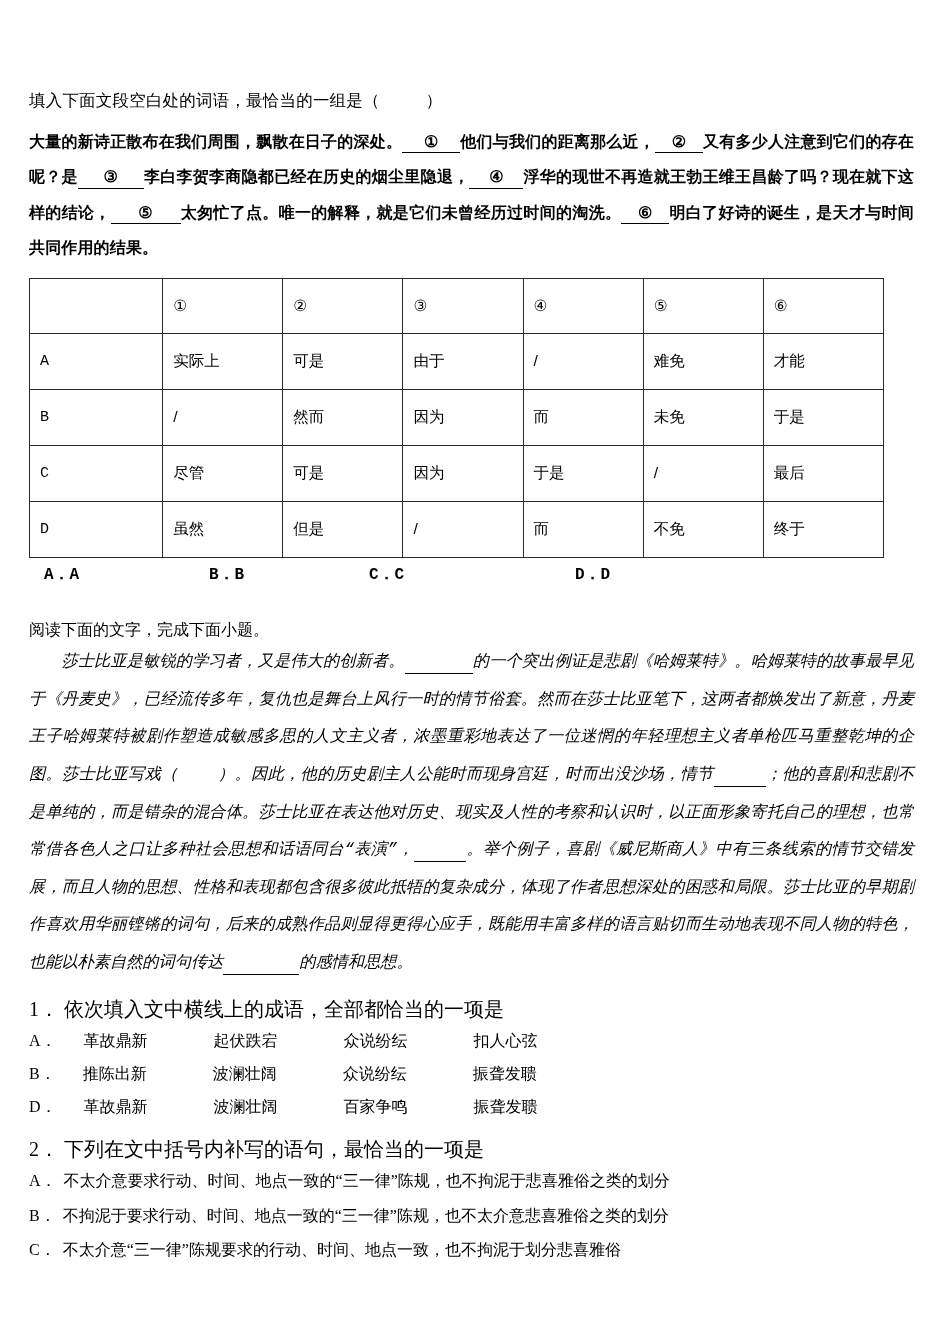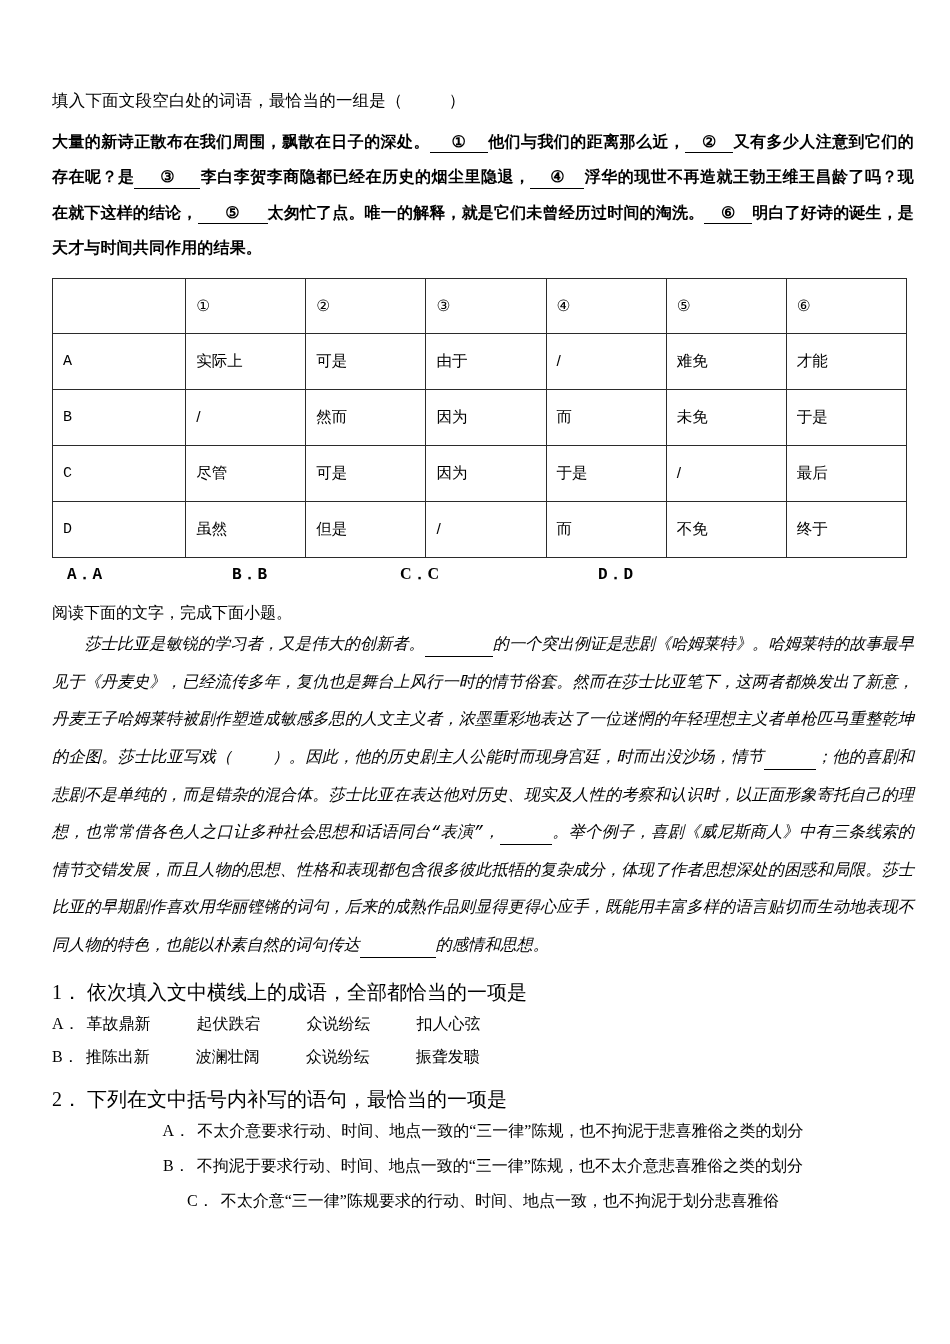--- a/index.html
+++ b/index.html
@@ -12,21 +12,21 @@
     height: 1344px;
     font-family: "Liberation Serif", "DejaVu Serif", serif;
     color: #000000;
     overflow: hidden;
   }
   .page {
     position: relative;
     width: 950px;
     height: 1232px;
     box-sizing: border-box;
-    padding: 88px 36px 0 52px;
+    padding: 88px 36px 0 29px;
   }
 
   
   .q-head {
     font-size: 16.5px;
     line-height: 1.55;
     letter-spacing: 0.2px;
     margin: 0 0 10px 0;
   }
   .q-head .paren-gap { display: inline-block; width: 46px; }
@@ -89,28 +89,28 @@
     position: relative;
     height: 30px;
     margin-top: 6px;
     font-family: "Liberation Mono", "DejaVu Sans Mono", monospace;
     font-weight: bold;
     font-size: 16px;
   }
   .abcd-row span { position: absolute; top: 0; white-space: pre; }
   .ab0 { left: 15px; font-family: Liberation Mono, monospace; }
   .ab1 { left: 180px; }
-  .ab2 { left: 348px; font-family: Liberation Serif, serif; }
+  .ab2 { left: 340px; }
   .ab3 { left: 500px; margin-left: 46px; }
 
   
   .lead-line {
     font-size: 16px;
     line-height: 1.6;
-    margin: 6px 0 2px 0;
+    margin: 23px 0 2px 0;
     font-family: "Liberation Serif", serif;
   }
   .passage {
     font-size: 16.2px;
     line-height: 2.32;
     text-align: justify;
     text-justify: inter-ideograph;
     text-indent: 2em;
     margin: 0;
     font-family: Liberation Mono, monospace;
@@ -137,23 +137,23 @@
   }
   .qnum .numlbl { margin-right: 5px; }
   .choice {
     font-size: 16px;
     line-height: 1.55;
     margin: 0 0 8px 0;
     font-family: "Liberation Serif", serif;
     white-space: nowrap;
   }
   .choice .lbl { margin-right: 7px; }
-  .choice .seg { display: inline-block; min-width: 110px; }
+  .choice .seg { display: inline-block; min-width: 110px; margin-left: 20px; }
   .q2block { margin-top: 14px; }
-  .q2block .choice { margin-bottom: 10px; text-align: center; }
+  .q2block .choice { margin-bottom: 10px; }
 </style>
 </head>
 <body>
 
 <div class="page">
 
   <div class="q-head">
     <span>填入下面文段空白处的词语，最恰当的一组是（</span><span class="paren-gap"></span><span>）</span>
   </div>
 
@@ -232,20 +232,23 @@
   <div class="qnum">
     <span class="numlbl">1．</span><span>依次填入文中横线上的成语，全部都恰当的一项是</span>
   </div>
 
   <div class="choice">
     <span class="lbl">A．</span><span class="seg">革故鼎新</span><span class="seg">起伏跌宕</span><span class="seg">众说纷纭</span><span class="seg">扣人心弦</span>
   </div>
   <div class="choice">
     <span class="lbl">B．</span><span class="seg">推陈出新</span><span class="seg">波澜壮阔</span><span class="seg">众说纷纭</span><span class="seg">振聋发聩</span>
   </div>
+  <div class="choice">
+    <span class="lbl">D．</span><span class="seg">革故鼎新</span><span class="seg">波澜壮阔</span><span class="seg">百家争鸣</span><span class="seg">振聋发聩</span>
+  </div>
 
   <div class="q2block">
     <div class="qnum">
       <span class="numlbl">2．</span><span>下列在文中括号内补写的语句，最恰当的一项是</span>
     </div>
     <div class="choice">
       <span class="lbl">A．</span><span>不太介意要求行动、时间、地点一致的“三一律”陈规，也不拘泥于悲喜雅俗之类的划分</span>
     </div>
     <div class="choice">
       <span class="lbl">B．</span><span>不拘泥于要求行动、时间、地点一致的“三一律”陈规，也不太介意悲喜雅俗之类的划分</span>

